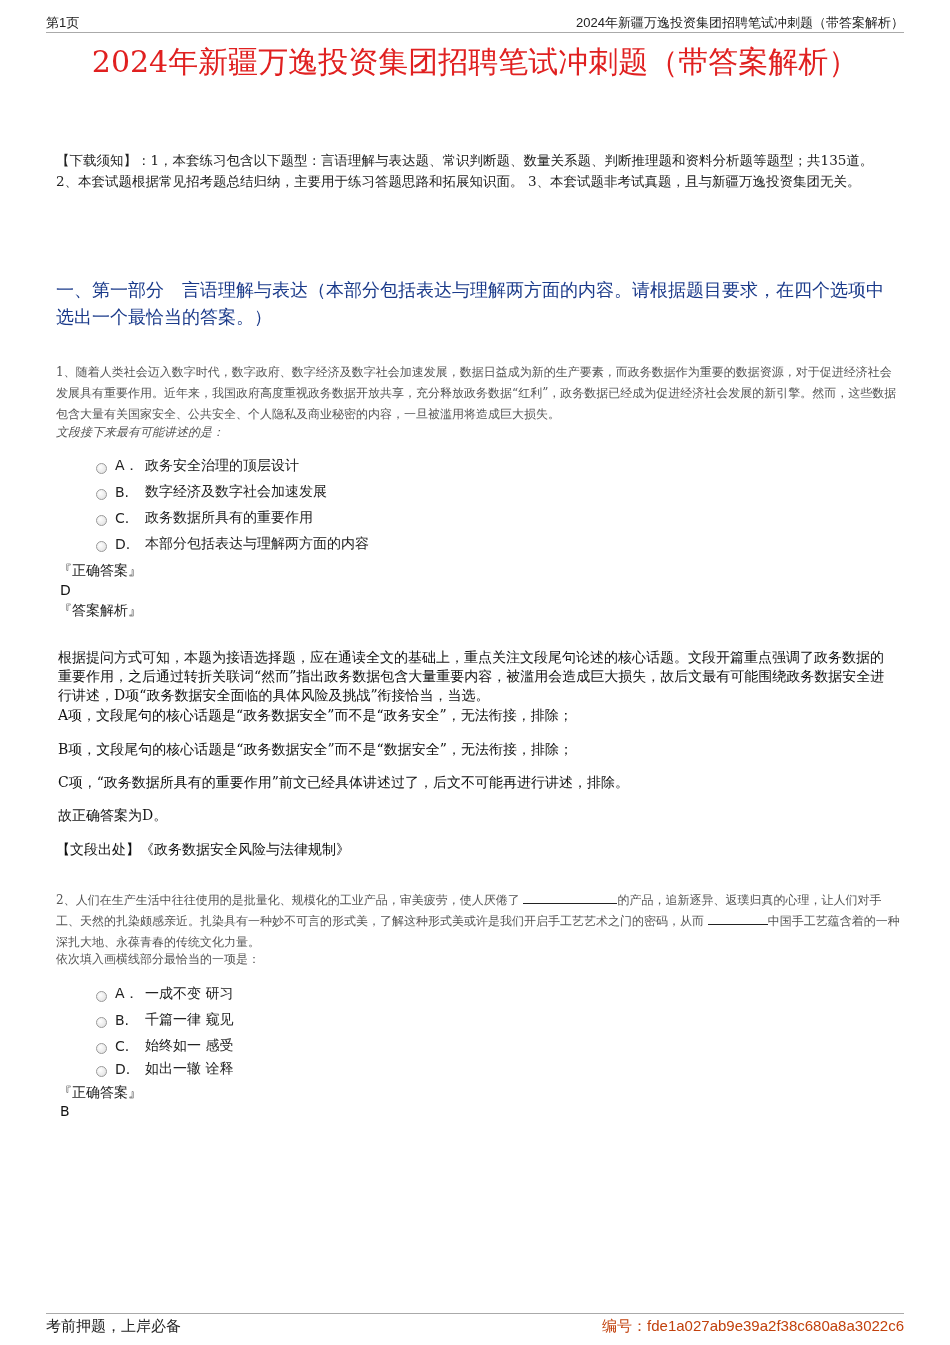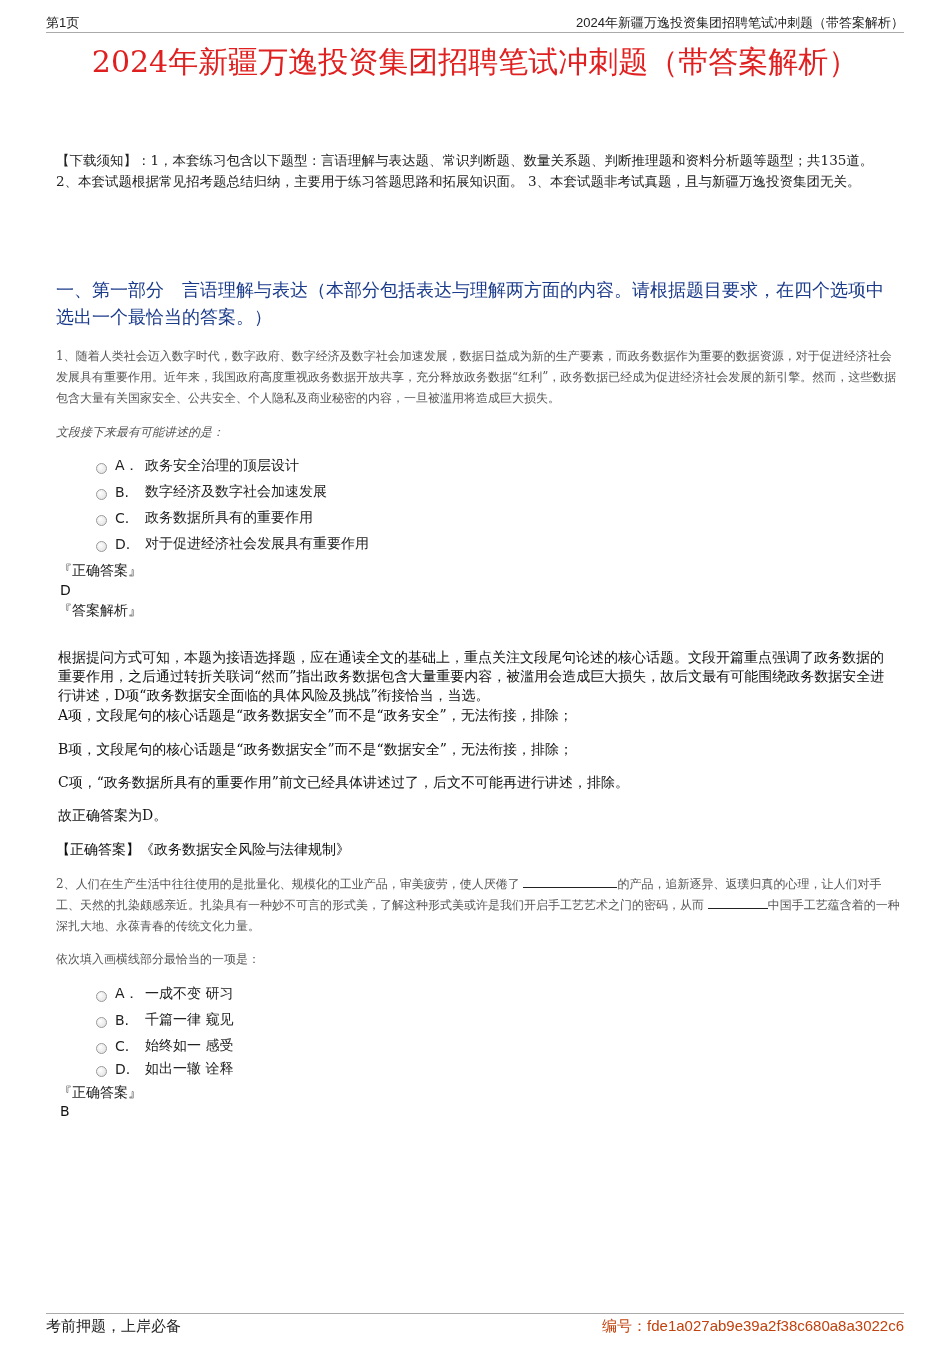--- a/index.html
+++ b/index.html
@@ -6,21 +6,21 @@
   body { width: 950px; height: 1345px; position: relative; overflow: hidden;
          font-family: "DejaVu Serif", "Liberation Serif", serif; color: #222; }
   .abs { position: absolute; }
   .hdr-left { left: 46px; top: 14px; font-size: 13px; font-family: "Liberation Sans", sans-serif; color: #222; }
   .hdr-right { right: 46px; top: 14px; font-size: 13px; font-family: "Liberation Sans", sans-serif; color: #222; }
   .hdr-line { left: 46px; right: 46px; top: 32px; border-top: 1px solid #aaa; height: 0; }
   .title { left: 0; width: 950px; top: 42px; text-align: center; font-size: 30px; color: #e02020;
            font-family: "DejaVu Serif", serif; letter-spacing: 0px; }
   .notice { left: 56px; width: 840px; top: 150px; font-size: 13.5px; line-height: 21px; color: #222; }
   .section { left: 56px; width: 840px; top: 276px; font-size: 18px; line-height: 27px; color: #1a3a8a; }
-  .para { left: 56px; width: 844px; font-size: 12px; line-height: 21px; color: #555; }
+  .para { left: 56px; width: 844px; font-size: 12px; line-height: 21px; color: #555; margin-top: 16px; }
   .prompt { left: 56px; font-size: 12px; color: #555; }
   .options { left: 96px; }
   .opt { position: relative; height: 26px; display: flex; align-items: center; font-size: 14px; color: #222; }
   .radio { width: 9px; height: 9px; border-radius: 50%; border: 1px solid #999;
            background: radial-gradient(circle at 35% 35%, #fff 0%, #ddd 100%); margin-right: 8px; margin-top: 4px; }
   .opt-letter { font-family: "DejaVu Sans", sans-serif; width: 30px; font-size: 14px; }
   .opt-text { font-size: 14px; }
   .label { left: 58px; font-size: 14px; color: #222; }
   .answer { left: 60px; font-size: 14px; font-family: "DejaVu Sans", sans-serif; color: #111; }
   .expl { left: 58px; width: 830px; font-size: 14px; line-height: 19px; color: #111; }
@@ -57,34 +57,34 @@
     <span class="opt-text">数字经济及数字社会加速发展</span>
   </div>
   <div class="opt">
     <span class="radio"></span>
     <span class="opt-letter">C.</span>
     <span class="opt-text">政务数据所具有的重要作用</span>
   </div>
   <div class="opt">
     <span class="radio"></span>
     <span class="opt-letter">D.</span>
-    <span class="opt-text">对于促进经济社会发展具有重要作用</span>
+    <span class="opt-text">本部分包括表达与理解两方面的内容</span>
   </div>
 </div>
 
 <div class="abs label" style="top:562px;">『正确答案』</div>
 <div class="abs answer" style="top:582px;">D</div>
 <div class="abs label" style="top:602px;">『答案解析』</div>
 
 <div class="abs expl" style="top:648px;">根据提问方式可知，本题为接语选择题，应在通读全文的基础上，重点关注文段尾句论述的核心话题。文段开篇重点强调了政务数据的重要作用，之后通过转折关联词“然而”指出政务数据包含大量重要内容，被滥用会造成巨大损失，故后文最有可能围绕政务数据安全进行讲述，D项“政务数据安全面临的具体风险及挑战”衔接恰当，当选。</div>
 <div class="abs expl" style="top:706px;">A项，文段尾句的核心话题是“政务数据安全”而不是“政务安全”，无法衔接，排除；</div>
 <div class="abs expl" style="top:740px;">B项，文段尾句的核心话题是“政务数据安全”而不是“数据安全”，无法衔接，排除；</div>
 <div class="abs expl" style="top:773px;">C项，“政务数据所具有的重要作用”前文已经具体讲述过了，后文不可能再进行讲述，排除。</div>
 <div class="abs expl" style="top:806px;">故正确答案为D。</div>
-<div class="abs expl" style="top:840px; left:56px;">【正确答案】《政务数据安全风险与法律规制》</div>
+<div class="abs expl" style="top:840px; left:56px;">【文段出处】《政务数据安全风险与法律规制》</div>
 
 <div class="abs para" style="top:874px;">
   <span>2、人们在生产生活中往往使用的是批量化、规模化的工业产品，审美疲劳，使人厌倦了</span>
   <span class="blank" style="width:94px;"></span><span>的产品，追新逐异、返璞归真的心理，让人们对手工、天然的扎染颇感亲近。扎染具有一种妙不可言的形式美，了解这种形式美或许是我们开启手工艺艺术之门的密码，从而</span>
   <span class="blank" style="width:60px;"></span><span>中国手工艺蕴含着的一种深扎大地、永葆青春的传统文化力量。</span>
 </div>
 <div class="abs prompt" style="top:951px;">依次填入画横线部分最恰当的一项是：</div>
 
 <div class="abs options" style="top:981px;">
   <div class="opt">

